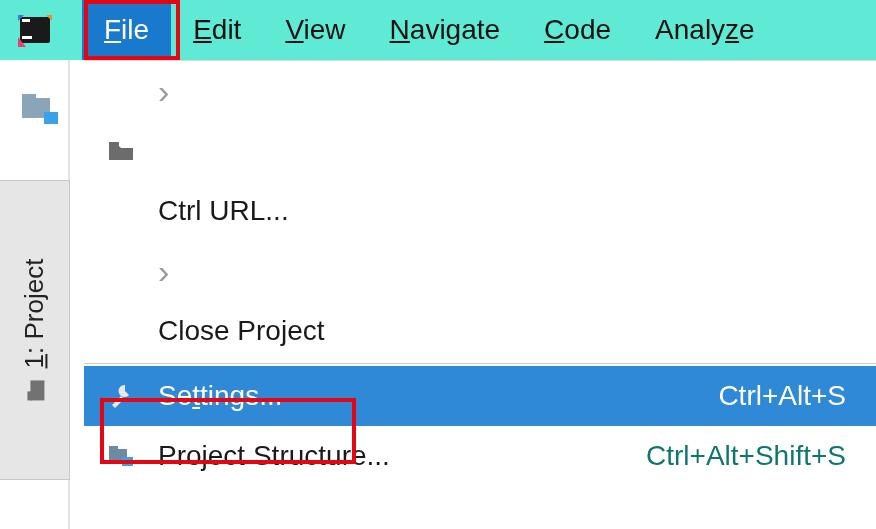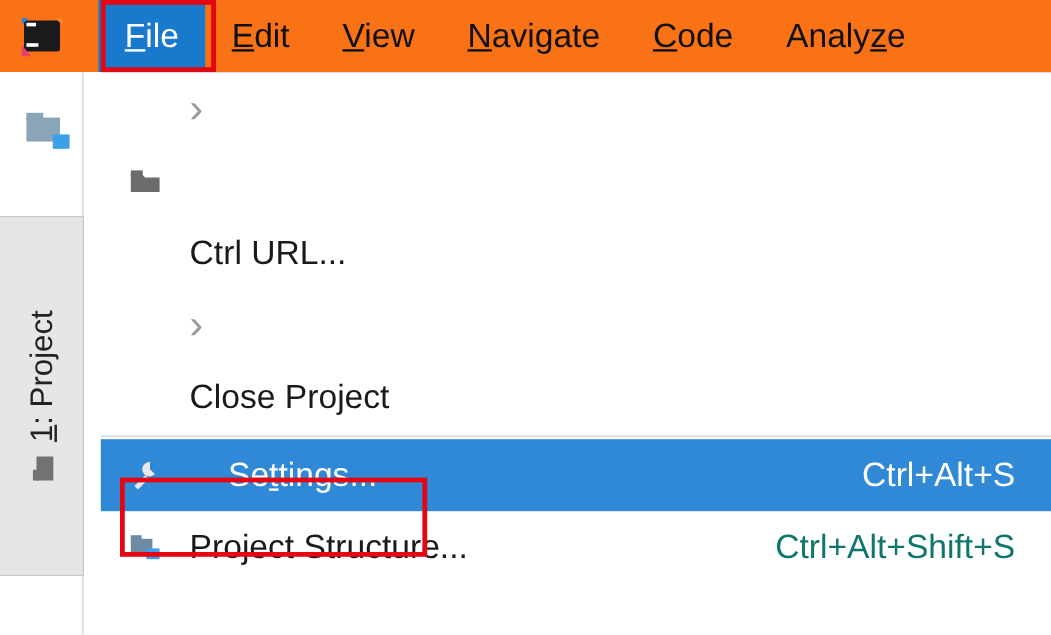--- a/index.html
+++ b/index.html
@@ -14,21 +14,21 @@
     color: #1a1a1a;
   }
 
   
   .menubar {
     display: flex;
     align-items: center;
     height: 60px;
     padding: 0 10px 0 18px;
     gap: 0;
-    background: #f97316;
+    background: #5eead4;
   }
   .app-icon {
     width: 34px;
     height: 34px;
     margin-right: 30px;
     position: relative;
   }
   .menu-item {
     padding: 12px 22px;
     color: #111;
@@ -124,21 +124,20 @@
     font-size: 28px;
     font-weight: 300;
   }
   .menu-sep {
     height: 1px;
     background: #cfcfcf;
     margin: 2px 0;
   }
   .menu-row.selected {
     background: #2f89d6;
-    gap: 32px;
   }
   .menu-row.selected .label,
   .menu-row.selected .shortcut {
     color: #fff;
   }
 
   .u { text-decoration: underline; }
 </style>
 </head>
 <body>

